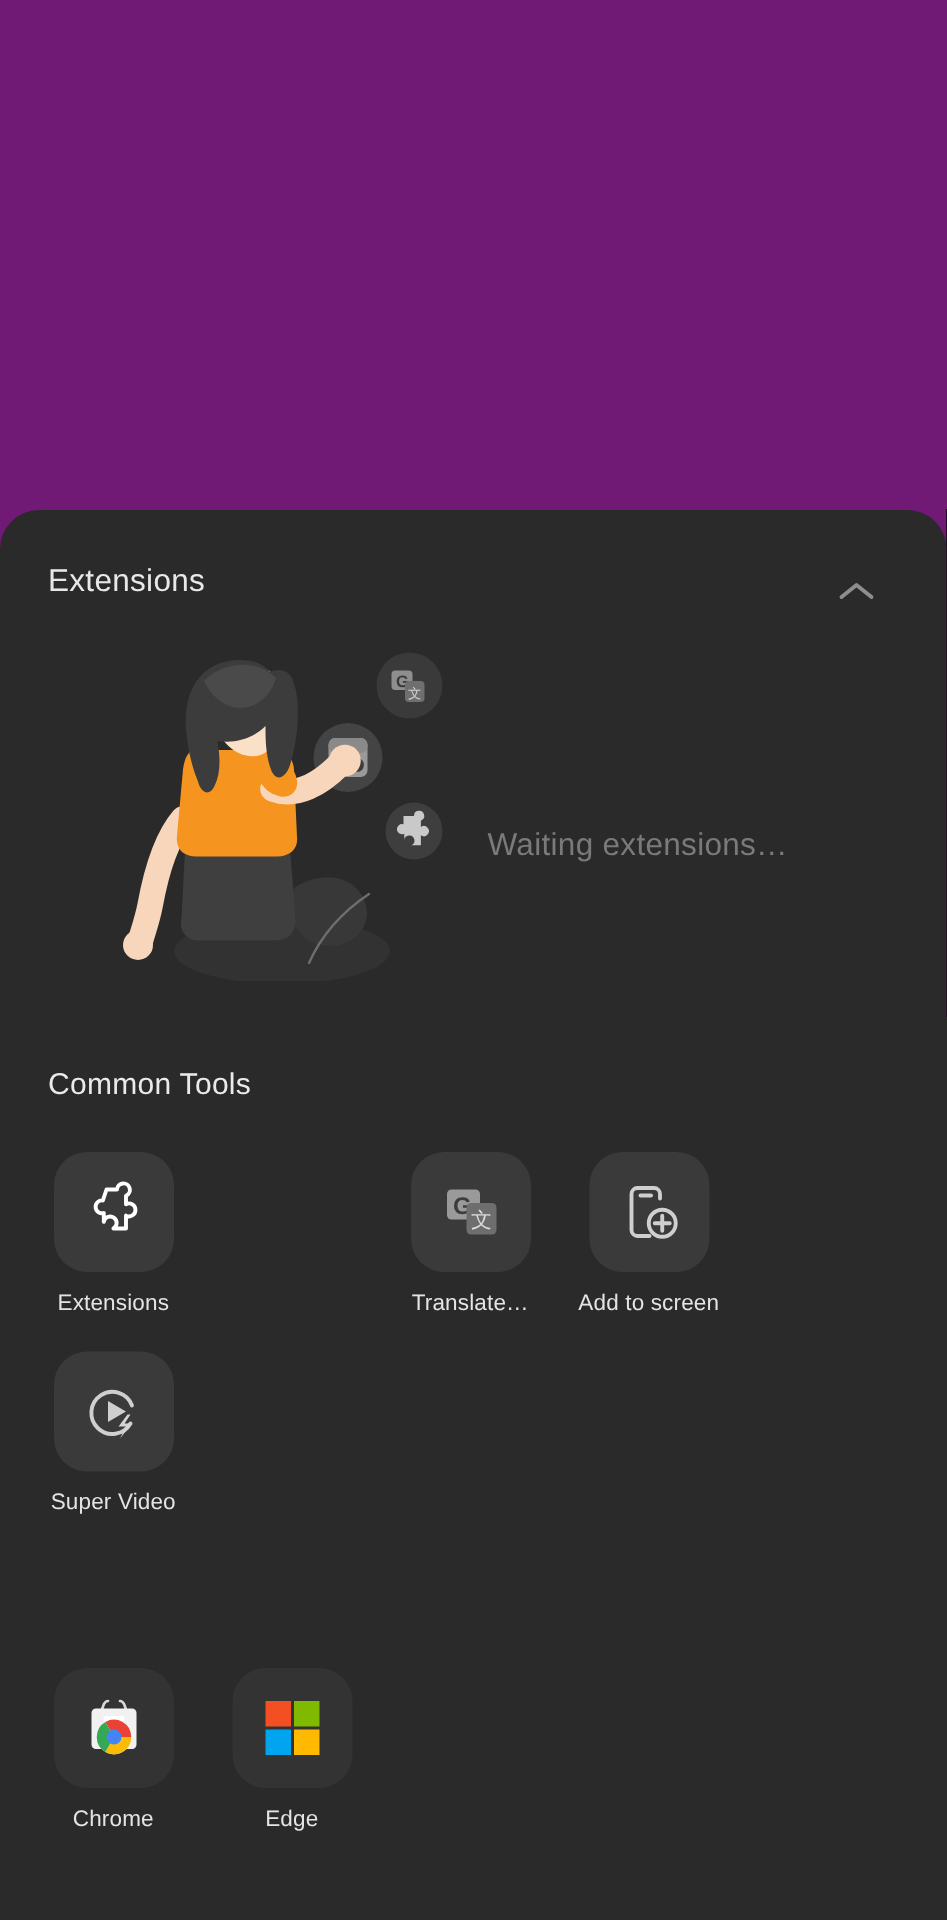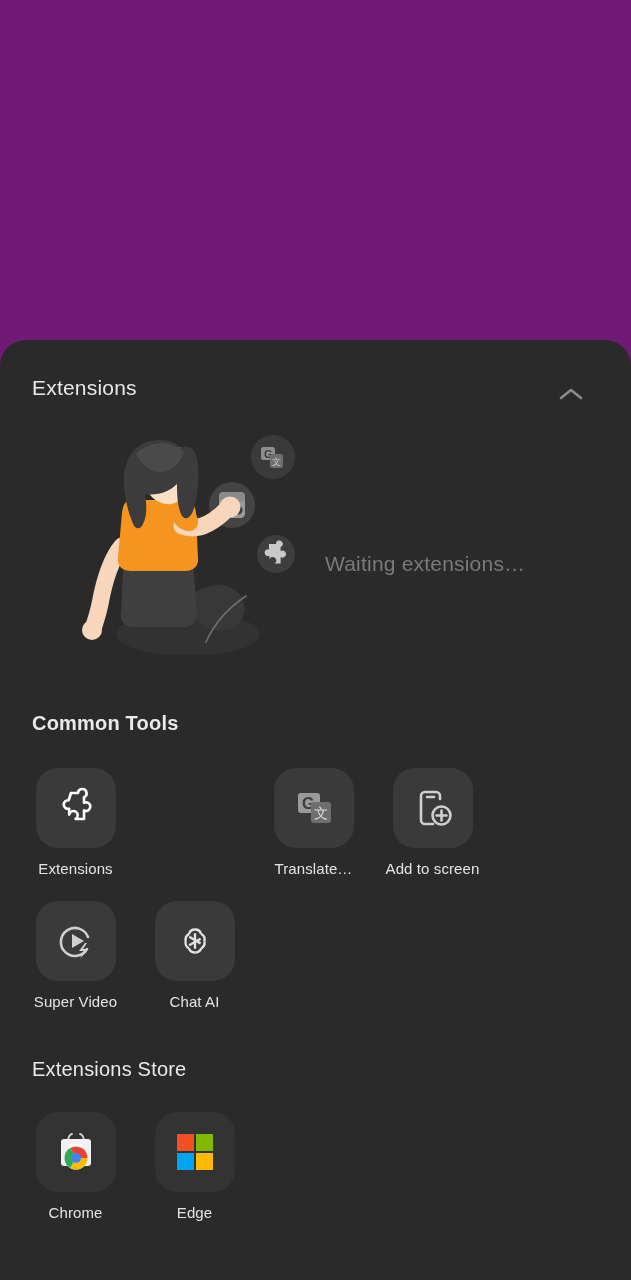--- a/index.html
+++ b/index.html
@@ -37,21 +37,21 @@
   .waiting-text {
     position:absolute; left:325px; top:128px;
     font-size:21px; color:#7a7a7a; letter-spacing:.2px;
   }
 
   
   .section-title {
     position:absolute; left:32px;
     font-size:20px; color:#eaeaea; letter-spacing:.2px;
   }
-  #common-tools-title { top:372px;font-weight:bold; }
+  #common-tools-title { top:372px; }
   #ext-store-title    { top:718px; }
 
   
   .grid { position:absolute; left:0; width:631px; }
   #common-grid { top:428px; }
   #store-grid  { top:772px; }
 
   .grid-row { position:relative; width:631px; height:133px; }
 
   .tile-cell {
@@ -195,42 +195,23 @@
           <div class="tile">
             <svg width="42" height="42" viewBox="0 0 42 42" aria-hidden="true">
               <path d="M33 17 a14 14 0 1 0 -1 12" fill="none" stroke="#cfcfcf" stroke-width="2.6" stroke-linecap="round"></path>
               <path d="M17 14 L29 21 L17 28 z" fill="#cfcfcf"></path>
               <path d="M30 23 l-6 8 h5 l-4 8 l8 -10 h-5 l4 -6 z" fill="#d4d4d4"></path>
             </svg>
           </div>
           <div class="tile-label">Super Video</div>
         </div>
 
-        <div class="tile-cell" style="left:135px">
-          <div class="tile">
-            <svg width="42" height="42" viewBox="0 0 42 42" aria-hidden="true">
-              <g fill="none" stroke="#e2e2e2" stroke-width="2.4" stroke-linejoin="round">
-                <path d="M21 9.5 a6.2 6.2 0 0 0 -6 4.6"></path>
-                <path d="M15 14.1 a6.2 6.2 0 0 0 -3.2 7"></path>
-                <path d="M11.8 21.1 a6.2 6.2 0 0 0 3.2 7.3"></path>
-                <path d="M15 28.4 a6.2 6.2 0 0 0 6.2 4.1"></path>
-                <path d="M21.2 32.5 a6.2 6.2 0 0 0 6.1 -4.3"></path>
-                <path d="M27.3 28.2 a6.2 6.2 0 0 0 3 -7"></path>
-                <path d="M30.3 21.2 a6.2 6.2 0 0 0 -3.2 -7.2"></path>
-                <path d="M27.1 14 a6.2 6.2 0 0 0 -6.1 -4.5"></path>
-                <path d="M15.2 16.8 l11.4 6.6 M15.2 25.3 l11.4 -6.6 M21 13.2 v15.6"></path>
-              </g>
-            </svg>
-          </div>
-          <div class="tile-label">Chat AI</div>
-        </div>
-      </div>
-    </div>
-
-    <div class="section-title" id="ext-store-title">Extensions Store</div>
+      </div>
+    </div>
+
 
     <div class="grid" id="store-grid">
       <div class="grid-row">
 
         <div class="tile-cell" style="left:16px">
           <div class="tile flat">
             <svg width="48" height="48" viewBox="0 0 48 48" aria-hidden="true">
               <path d="M16 14 c0 -5 2 -8 4 -8 M32 14 c0 -5 -2 -8 -4 -8" fill="none" stroke="#d9d9d9" stroke-width="1.8" stroke-linecap="round"></path>
               <rect x="9" y="11" width="30" height="27" rx="3" fill="#f1f1f1"></rect>
               <rect x="17" y="16" width="14" height="3.4" rx="1.7" fill="#ffffff"></rect>

